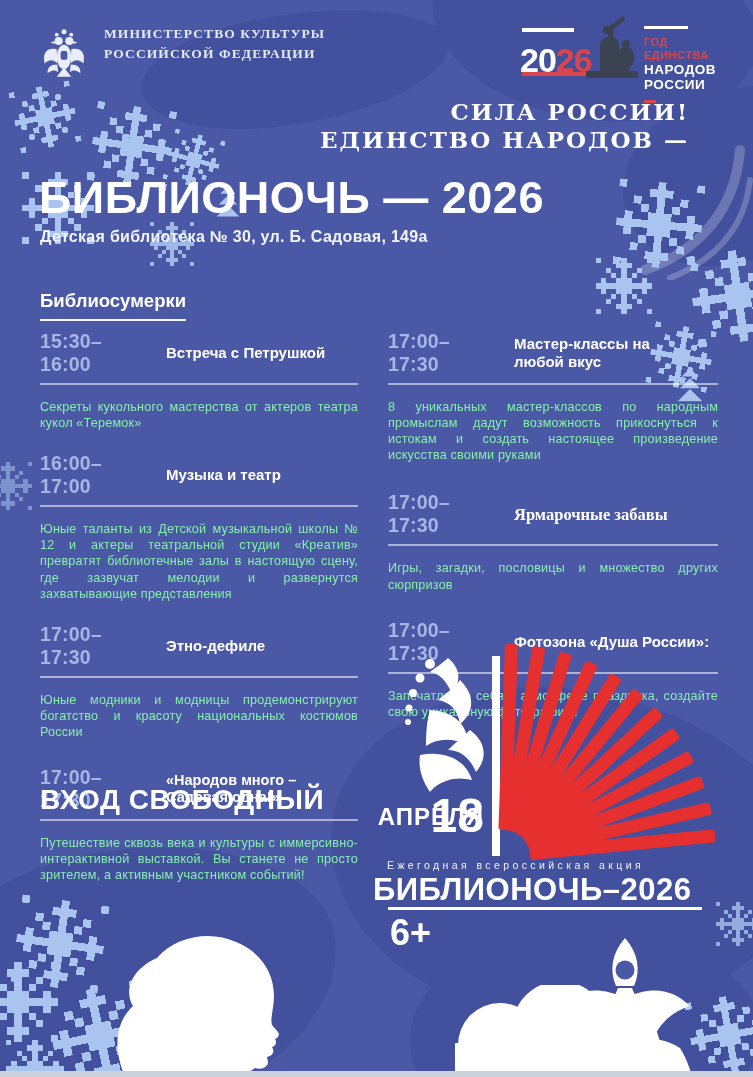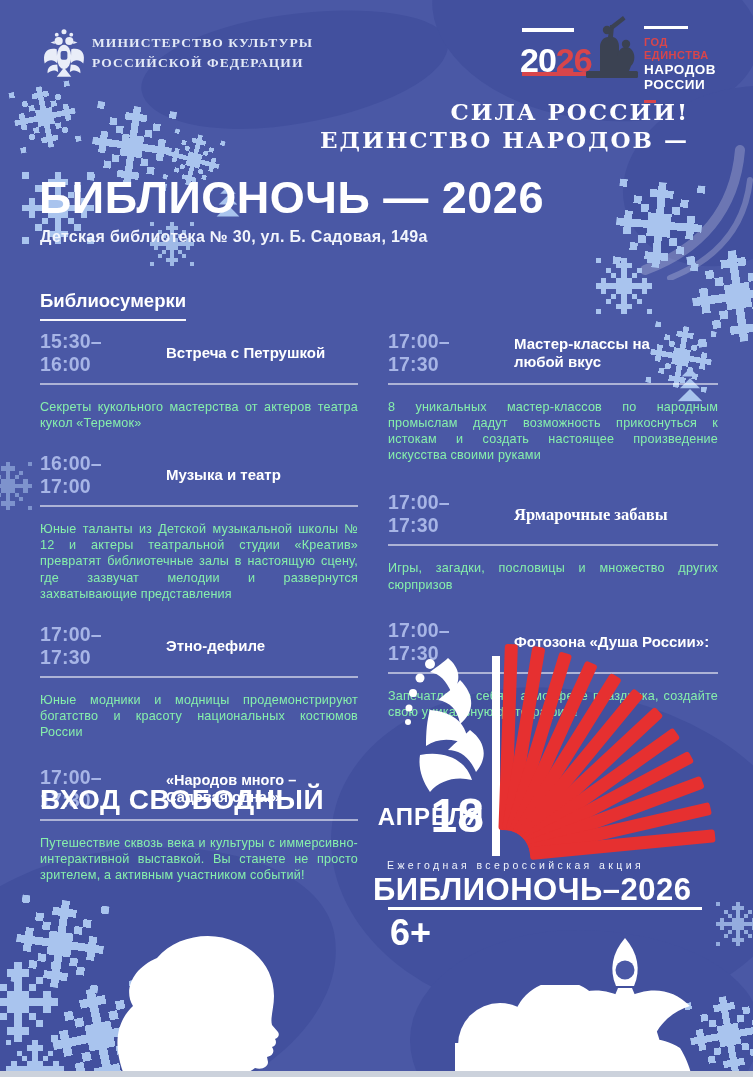--- a/index.html
+++ b/index.html
@@ -5,21 +5,21 @@
   html,body{margin:0;padding:0;background:#2e3760;}
   .poster{position:relative;width:753px;height:1077px;overflow:hidden;
           background:#4a58a5;font-family:"Liberation Sans",sans-serif;color:#fff;}
   .abs{position:absolute;}
   
   .blob{position:absolute;background:#42509e;border-radius:48% 52% 55% 45%/50% 45% 55% 50%;}
   
   .flake{position:absolute;color:#a9c4ee;}
   .swirl{position:absolute;opacity:.22;}
   
-  .ministry{left:36px;top:24px;display:flex;align-items:center;gap:0;}
+  .ministry{left:36px;top:24px;display:flex;gap:12px;}
   .ministry-text{font-family:"Liberation Serif",serif;font-size:13.5px;line-height:1.5;
                  letter-spacing:1.1px;color:#e3e9f6;font-weight:bold;}
   .ylogo{left:518px;top:12px;width:200px;height:80px;}
   .ylogo-num{position:absolute;left:2px;top:29px;font-size:34px;font-weight:bold;letter-spacing:-1px;}
   .ylogo-num .red{color:#d8454b;}
   .bar{position:absolute;height:4px;}
   .ylogo-col{position:absolute;left:126px;top:6px;font-weight:bold;line-height:1.15;}
   .ylogo-col .r{color:#d8454b;font-size:11px;letter-spacing:.5px;}
   .ylogo-col .w{color:#fff;font-size:13.5px;letter-spacing:.5px;}
   .dash{display:inline-block;height:3px;vertical-align:middle;}

